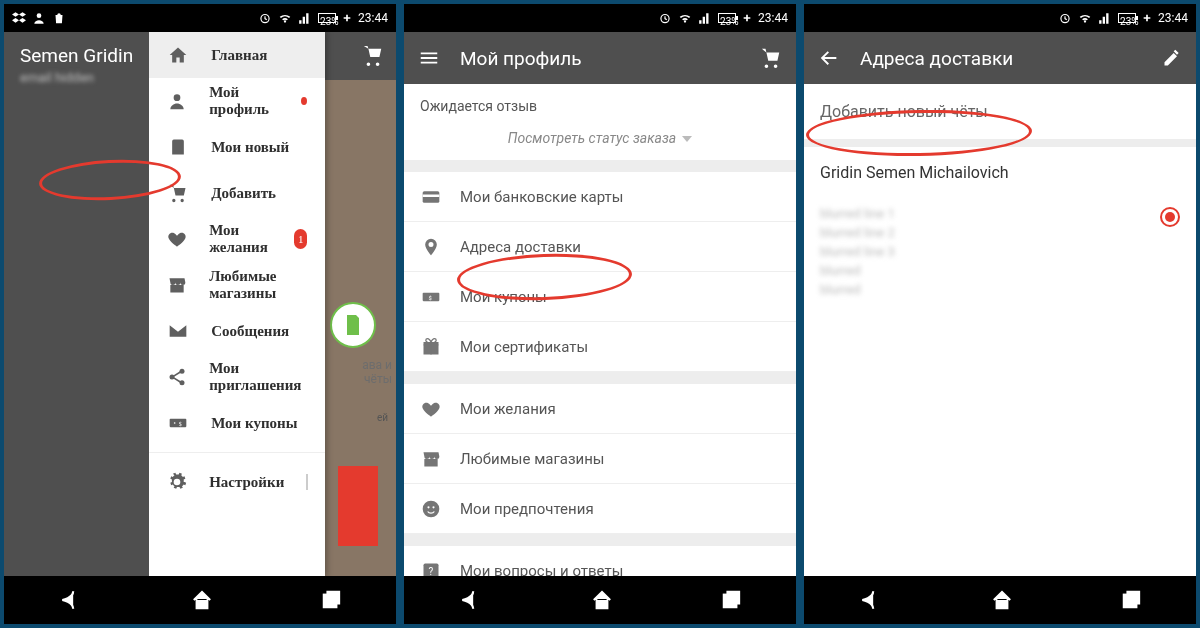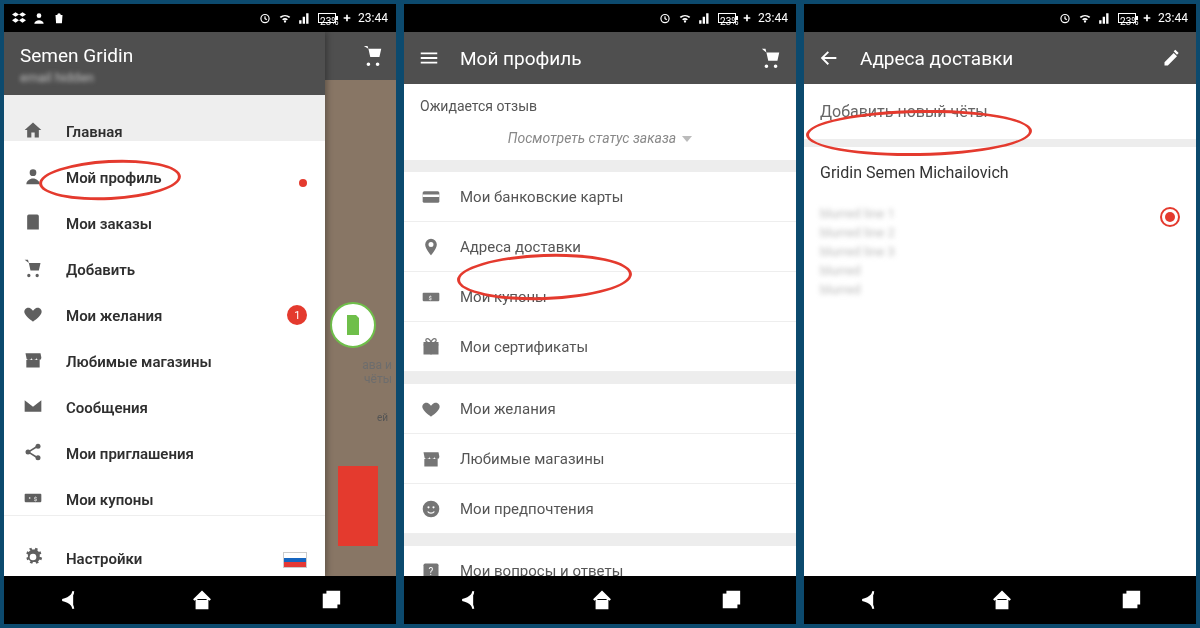--- a/index.html
+++ b/index.html
@@ -17,26 +17,26 @@
   .batt-pct { font-size: 10px; padding: 0 1px; line-height: 10px; }
 
   
   .appbody { flex: 1; position: relative; background: #f4f4f4; overflow: hidden; }
 
   
   .navbar { height: 48px; background: #000; display: flex; align-items: center; justify-content: space-around; }
   .navbar svg { fill: #fff; stroke: #fff; }
 
   
-  .drawer { position: absolute; left: 0; top: 0; bottom: 0; width: 82%; background: #fff; box-shadow: 2px 0 6px rgba(0,0,0,.3); display: flex; flex-direction: column; }
+  .drawer { position: absolute; left: 0; top: 0; bottom: 0; width: 82%; background: #fff; box-shadow: 2px 0 6px rgba(0,0,0,.3); display: flex; flex-direction: row; }
   .drawer-head { background: #4f4f4f; color: #fff; padding: 12px 16px 10px; }
   .drawer-name { font-size: 19px; font-weight: 400; }
   .drawer-sub { color: #bdbdbd; font-size: 13px; margin-top: 3px; filter: blur(2px); }
   .drawer-list { flex: 1; overflow: auto; }
-  .d-item { display: flex; align-items: flex-end; height: 46px; padding: 0 18px; gap: 22px; color: #3a3a3a; font-size: 15px; position: relative; cursor: pointer; }
+  .d-item { display: flex; align-items: center; height: 46px; padding: 0 18px; gap: 22px; color: #3a3a3a; font-size: 15px; position: relative; cursor: pointer; font-family: Liberation Serif, serif; }
   .d-item.selected { background: #eee; }
   .d-item .dicon { width: 22px; height: 22px; display: flex; align-items: center; justify-content: center; color: #757575; }
   .d-item .dicon svg { fill: #5f5f5f; }
   .d-item .label { font-weight: 600; color: #2f2f2f; }
   .reddot { width: 8px; height: 8px; background: #e43a2e; border-radius: 50%; margin-left: auto; }
   .badge { width: 20px; height: 20px; background: #e43a2e; color: #fff; border-radius: 10px; font-size: 11px; display: flex; align-items: center; justify-content: center; margin-left: auto; }
   .flag { width: 24px; height: 16px; margin-left: auto; background: linear-gradient(#fff 0 33%, #1565c0 33% 66%, #e53935 66% 100%); border: 1px solid #ccc; }
   .drawer-sep { height: 1px; background: #eee; margin: 6px 0; }
 
   
@@ -156,21 +156,21 @@
               </span>
             <span class="label">Мой профиль</span>
             <span class="reddot"></span>
           </div>
           <div class="d-item">
             <span class="dicon">
                 <svg width="20" height="20" viewBox="0 0 24 24">
                   <path d="M7 3h10a2 2 0 012 2v16H5V5a2 2 0 012-2zm2 0h6v2H9z"></path>
                 </svg>
               </span>
-            <span class="label">Мои заказы</span>
+            <span class="label">Мои новый</span>
           </div>
           <div class="d-item">
             <span class="dicon">
                 <svg width="20" height="20" viewBox="0 0 24 24">
                   <path d="M7 6h14l-2 9H9zM7 6L6 2H2m5 17a2 2 0 100 4 2 2 0 000-4zm10 0a2 2 0 100 4 2 2 0 000-4z"></path>
                 </svg>
               </span>
             <span class="label">Добавить</span>
           </div>
           <div class="d-item">

